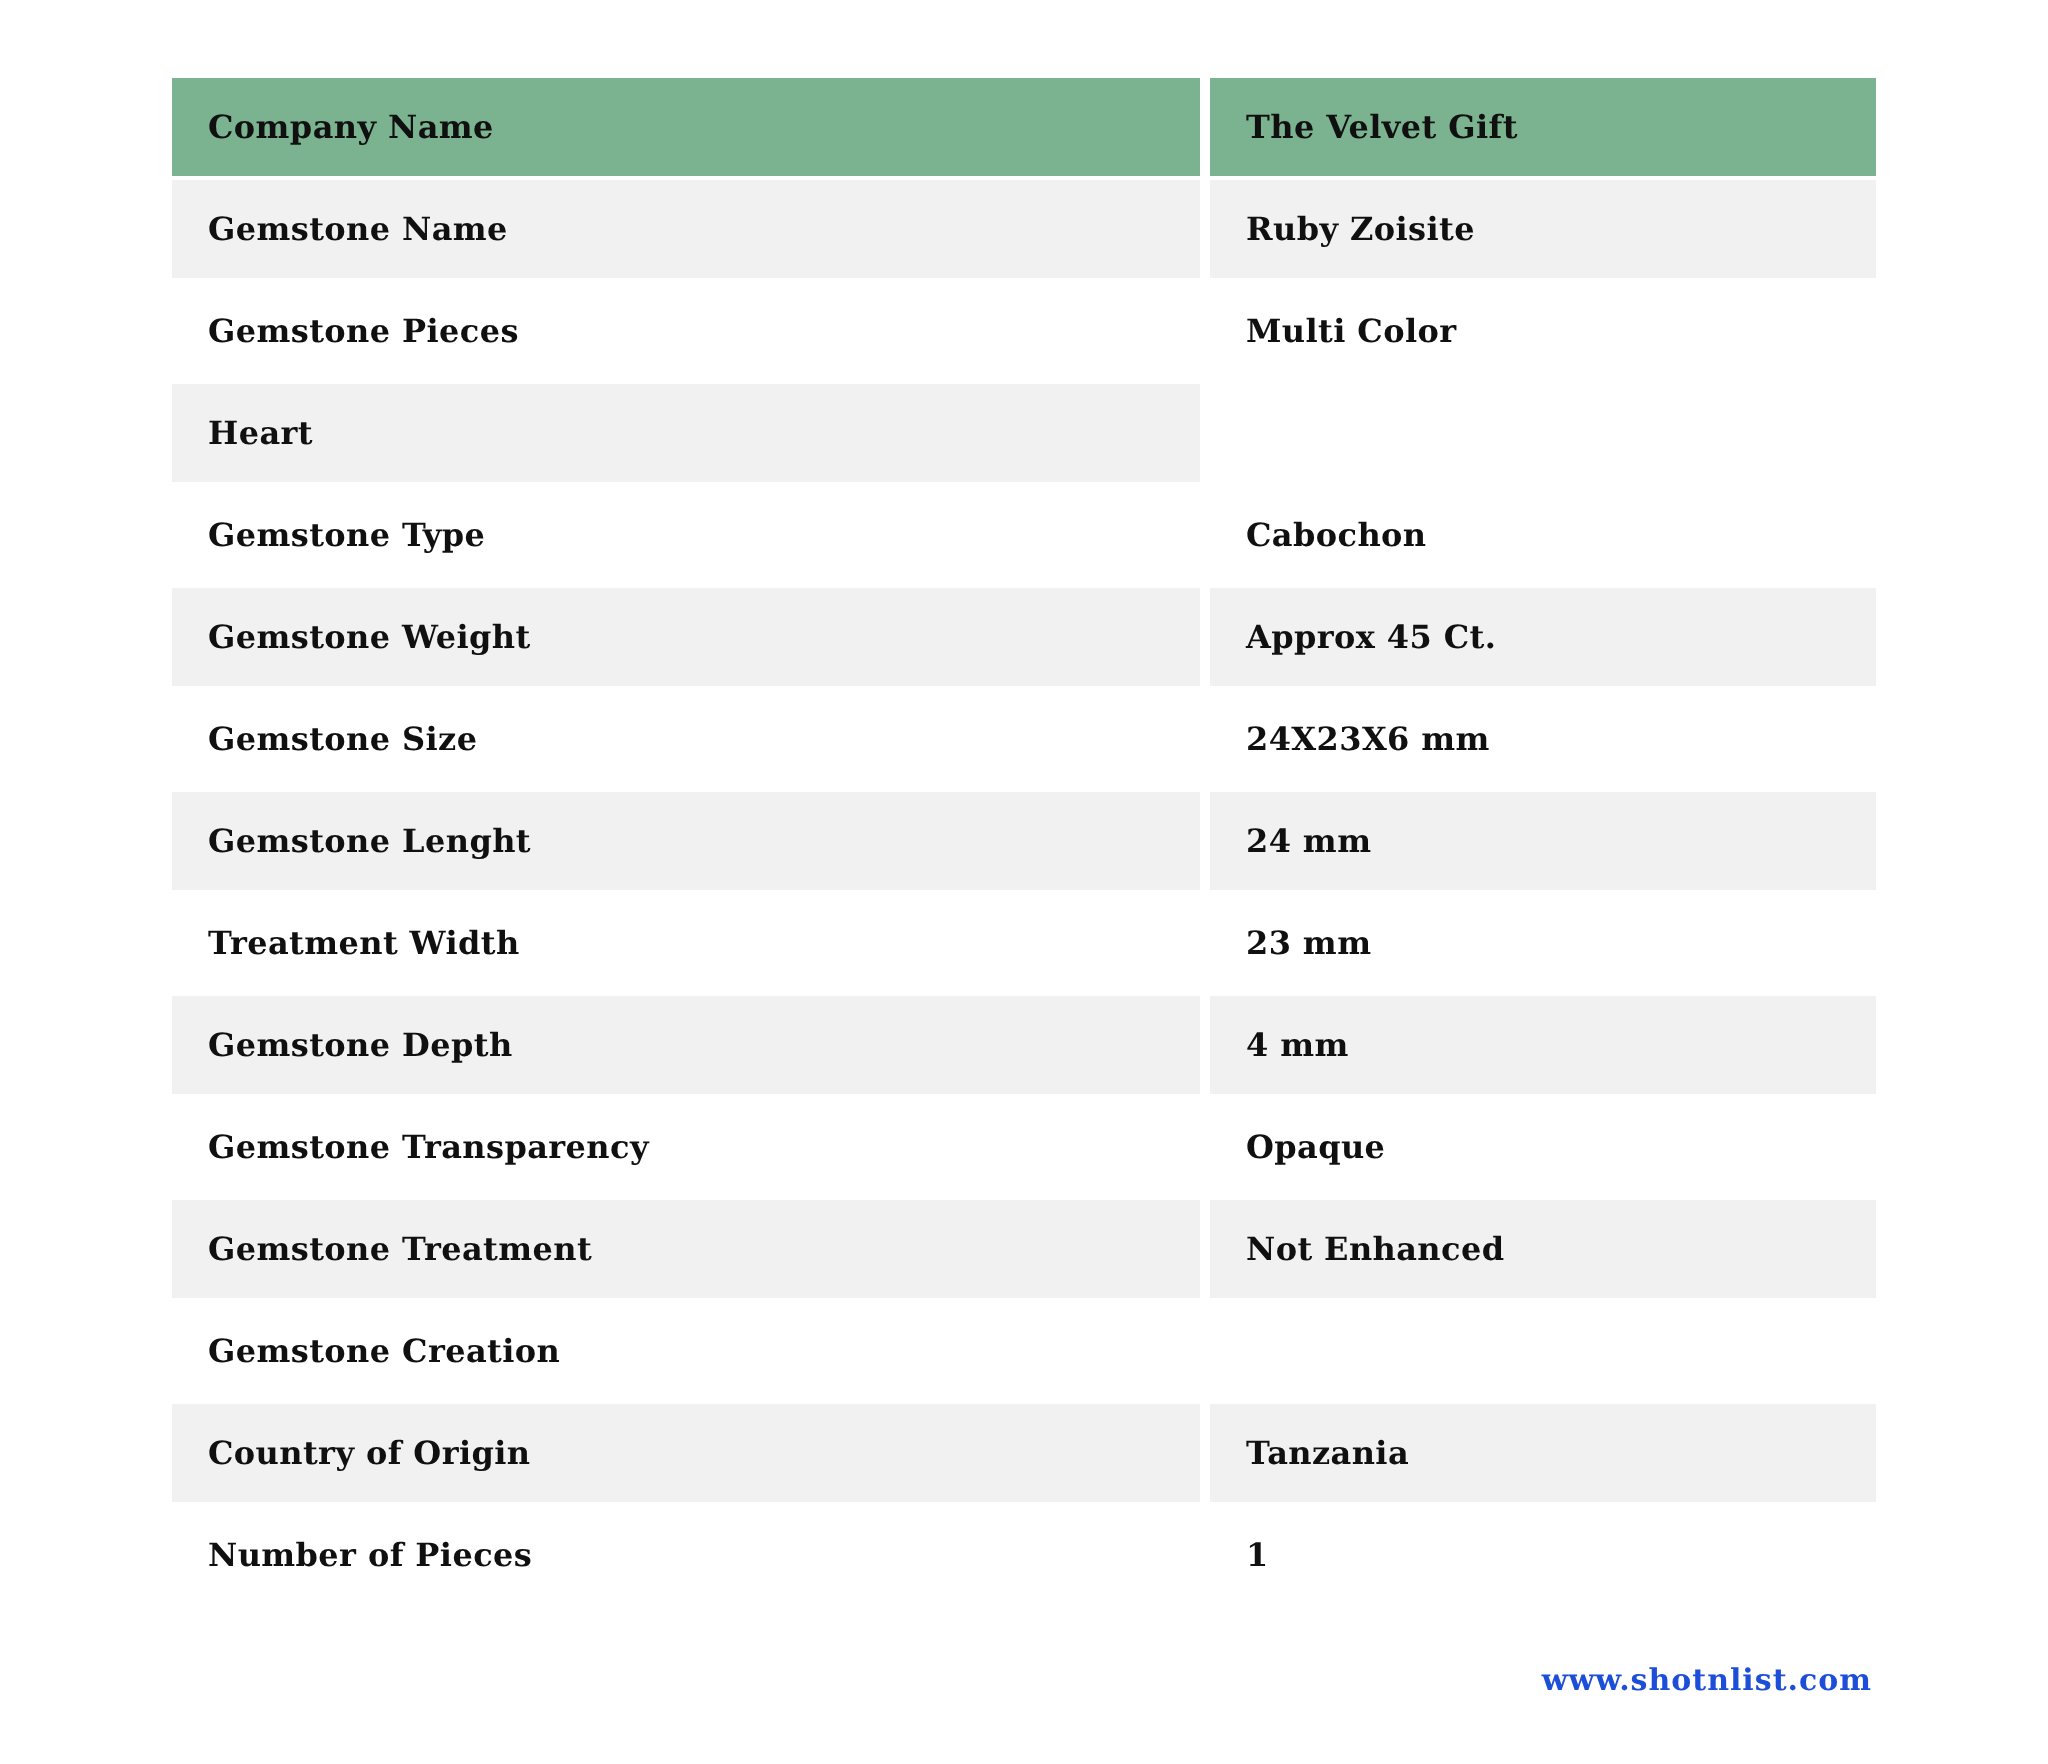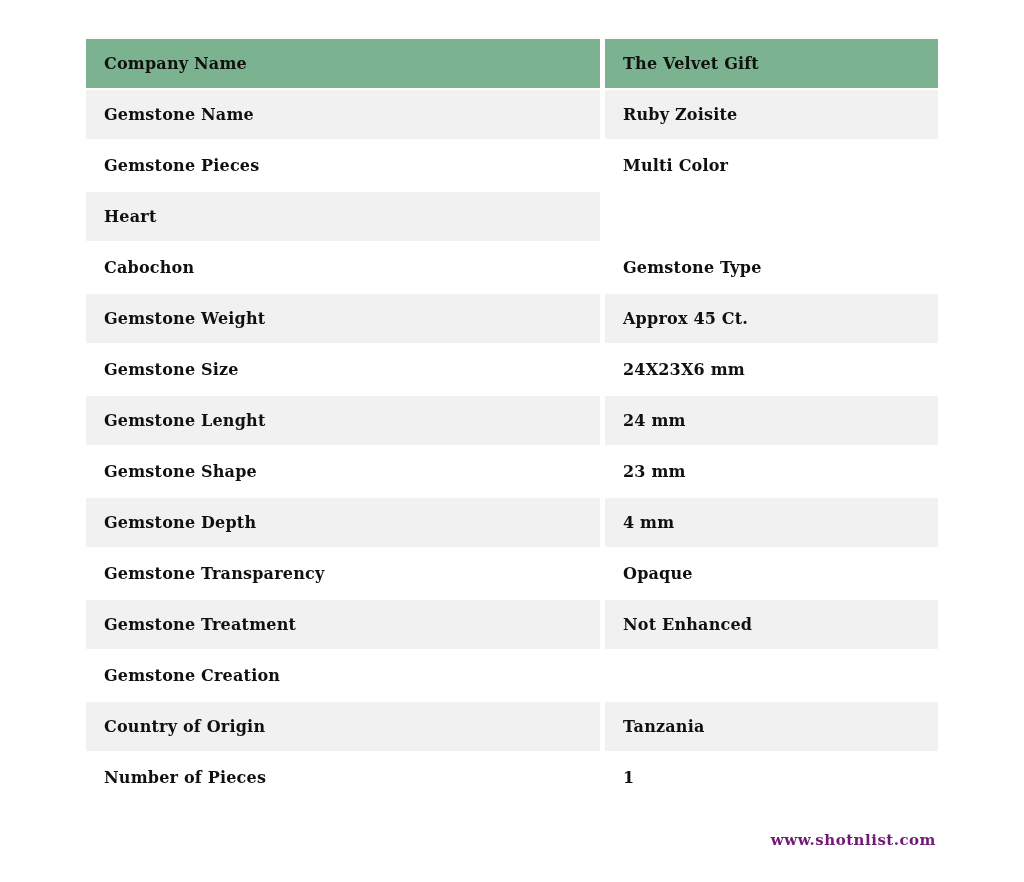--- a/index.html
+++ b/index.html
@@ -45,21 +45,21 @@
   }
   .row.plain .cell {
     background: #ffffff;
   }
   .watermark {
     position: absolute;
     top: 831px;
     right: 88px;
     font-size: 15px;
     font-weight: bold;
-    color: #701a75;
+    color: #1d4ed8;
     letter-spacing: 0.5px;
   }
 </style>
 </head>
 <body>
 
 <div class="spec-table" id="spec-table">
   <div class="row header">
     <div class="cell label">Company Name</div>
     <div class="cell value">The Velvet Gift</div>
@@ -73,41 +73,41 @@
   <div class="row plain">
     <div class="cell label">Gemstone Pieces</div>
     <div class="cell value">Multi Color</div>
   </div>
 
   <div class="row stripe">
     <div class="cell value">Heart</div>
   </div>
 
   <div class="row plain">
+    <div class="cell label">Gemstone Type</div>
     <div class="cell value">Cabochon</div>
-    <div class="cell label">Gemstone Type</div>
   </div>
 
   <div class="row stripe">
     <div class="cell label">Gemstone Weight</div>
     <div class="cell value">Approx 45 Ct.</div>
   </div>
 
   <div class="row plain">
     <div class="cell label">Gemstone Size</div>
     <div class="cell value">24X23X6 mm</div>
   </div>
 
   <div class="row stripe">
     <div class="cell label">Gemstone Lenght</div>
     <div class="cell value">24 mm</div>
   </div>
 
   <div class="row plain">
-    <div class="cell label">Gemstone Shape</div>
+    <div class="cell label">Treatment Width</div>
     <div class="cell value">23 mm</div>
   </div>
 
   <div class="row stripe">
     <div class="cell label">Gemstone Depth</div>
     <div class="cell value">4 mm</div>
   </div>
 
   <div class="row plain">
     <div class="cell label">Gemstone Transparency</div>

